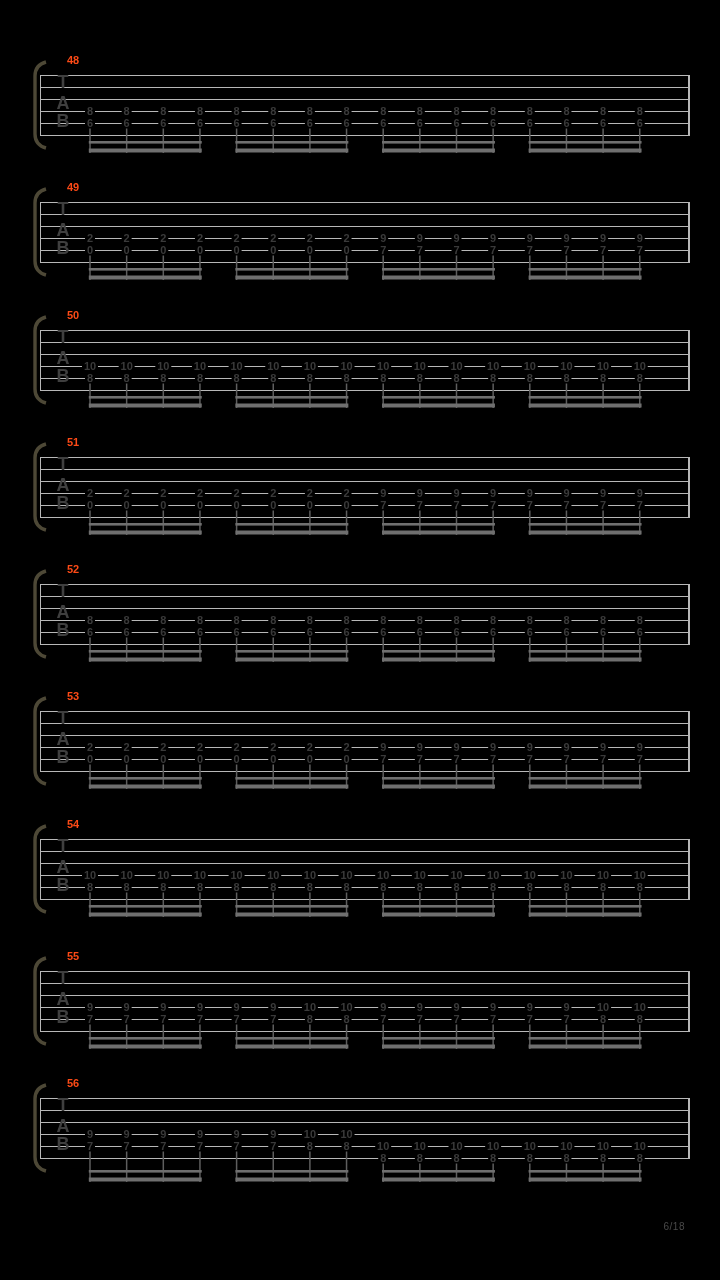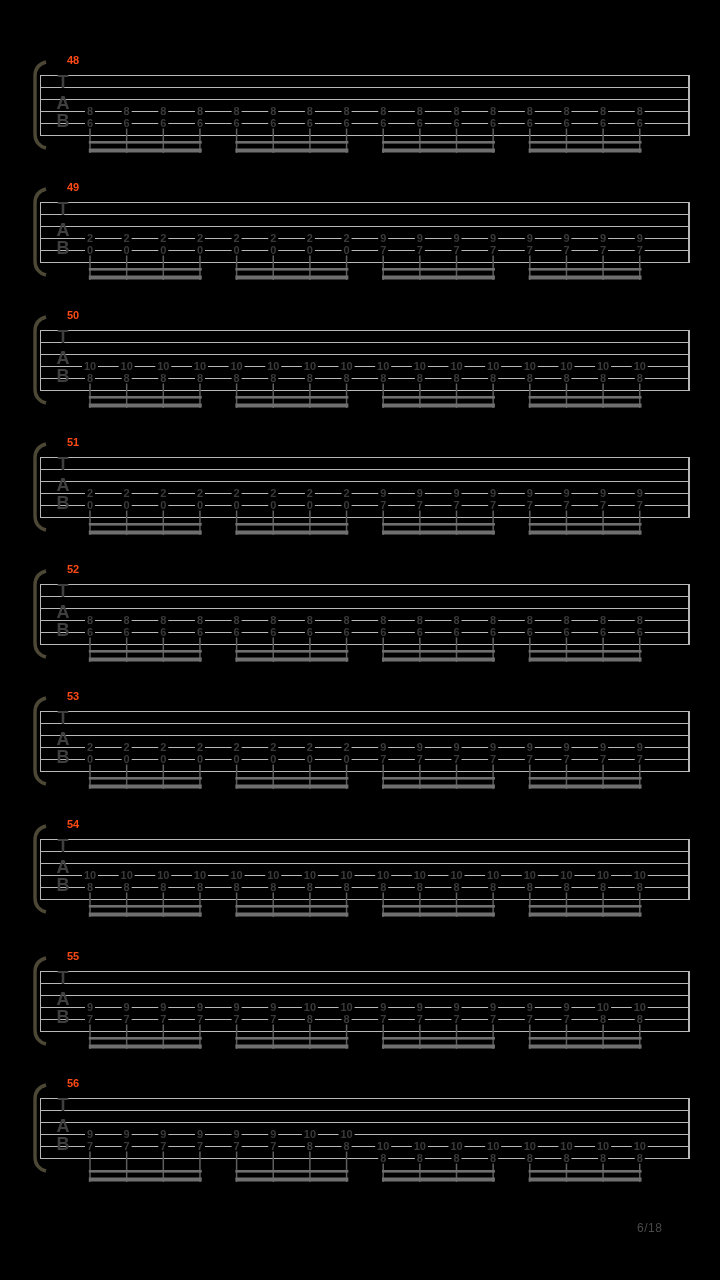--- a/index.html
+++ b/index.html
@@ -1,20 +1,20 @@
 <!DOCTYPE html>
 <html><head>
 <meta charset="utf-8">
 <style>
   html,body{margin:0;padding:0;background:#000;}
   body{width:720px;height:1280px;position:relative;overflow:hidden;
        font-family:"Liberation Sans",sans-serif;}
   #score{position:absolute;left:0;top:0;}
   #page-indicator{position:absolute;left:637px;top:1221px;width:48px;
-       text-align:left;font-size:12px;letter-spacing:0.5px;
+       text-align:right;font-size:10px;letter-spacing:0.5px;
        font-family:"Liberation Sans",sans-serif;}
 </style>
 </head>
 <body style="background: rgb(0, 0, 0);">
 
 <svg id="score" width="720" height="1280" viewBox="0 0 720 1280">
     <g>
       <path d="M46 62 Q35 65 35 76 L35 134 Q35 145 46 148" fill="none" stroke="#4d4836" stroke-width="3.4"></path>
       <line x1="40" x2="690" y1="75.5" y2="75.5" stroke="#b8b8b8" stroke-width="1"></line>
       <line x1="40" x2="690" y1="87.5" y2="87.5" stroke="#b8b8b8" stroke-width="1"></line>

